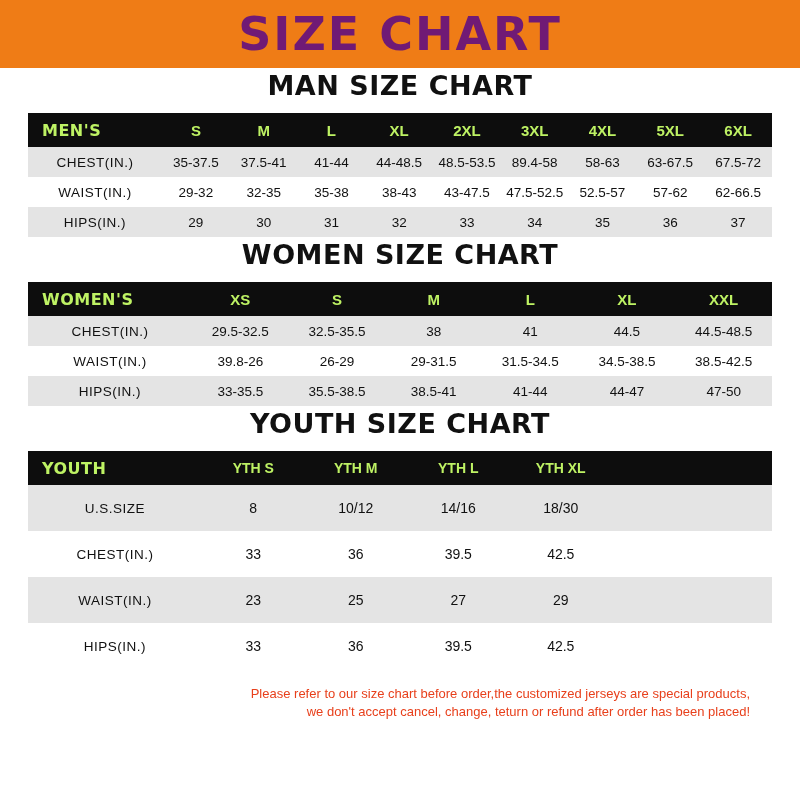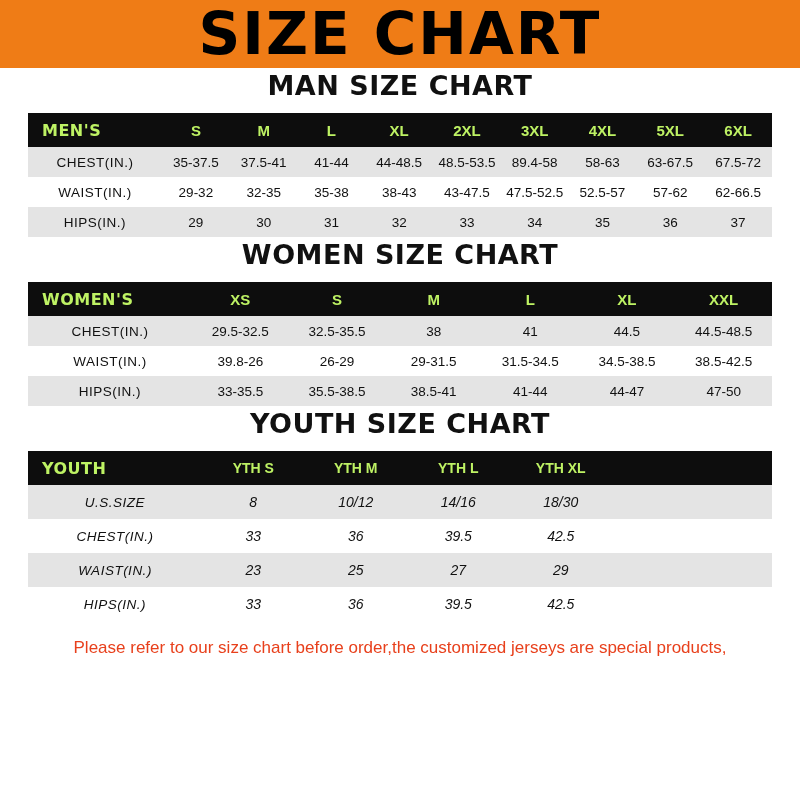--- a/index.html
+++ b/index.html
@@ -23,23 +23,23 @@
   .banner {
     height: 68px;
     background: #ef7c16;
     display: flex;
     align-items: center;
     justify-content: center;
   }
   .banner-title {
     font-family: "DejaVu Sans", sans-serif;
     font-weight: bold;
-    font-size: 58px;
+    font-size: 46px;
     letter-spacing: 2px;
-    color: #000000;
+    color: #701a75;
     line-height: 1;
     margin: 12px;
   }
   .content {
     padding: 0 28px;
     box-sizing: border-box;
   }
   .section {
     margin-top: 2px;
   }
@@ -90,30 +90,30 @@
   table.size-table tbody td.rowhead {
     font-size: 13.5px;
     color: #111111;
     letter-spacing: 0.5px;
   }
   .men thead th.corner { width: 120px; }
   .women thead th.corner { width: 150px; }
   .youth thead th.corner { width: 160px; }
   .youth table.size-table td,
   .youth table.size-table th { font-size: 14px; }
-  .youth table.size-table tbody td { height: 34px; font-style: italic; }
+  .youth table.size-table tbody td { height: 46px; }
   .youth-spacer { width: 160px; }
 
   .note {
     margin-top: 16px;
     padding: 0 22px;
     color: #e8401c;
-    font-size: 17px;
+    font-size: 13px;
     line-height: 1.35;
-    text-align: center;
+    text-align: right;
     font-family: "Liberation Sans", sans-serif;
   }
   .note div { white-space: nowrap; }
 </style>
 </head>
 <body>
 
 <div class="page">
 
   <div class="banner">
@@ -271,16 +271,17 @@
             <td>39.5</td>
             <td>42.5</td>
             <td></td>
           </tr>
         </tbody>
       </table>
     </div>
 
     <div class="note">
       <div>Please refer to our size chart before order,the customized jerseys are special products,</div>
+      <div>we don't accept cancel, change, teturn or refund after order has been placed!</div>
     </div>
 
   </div>
 </div>
 
 </body></html>

